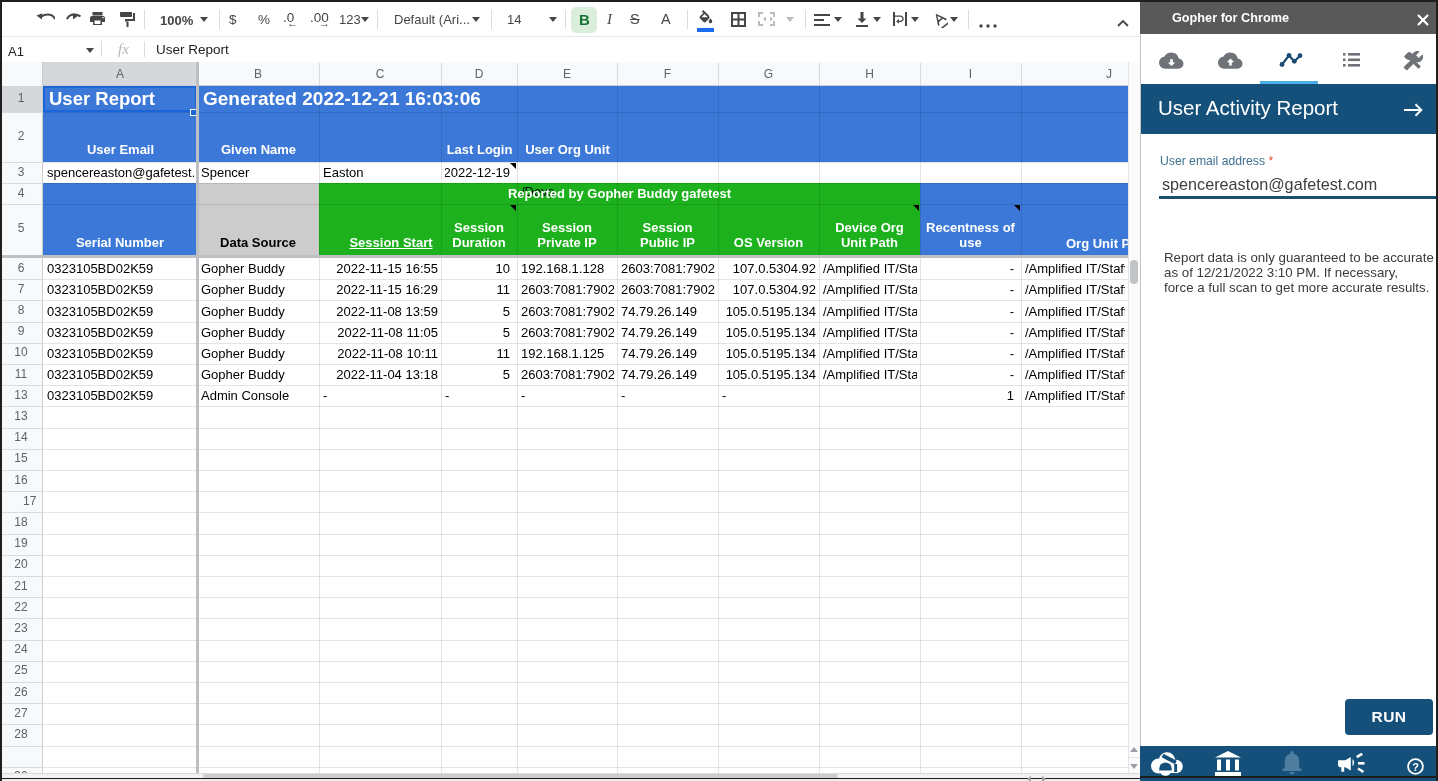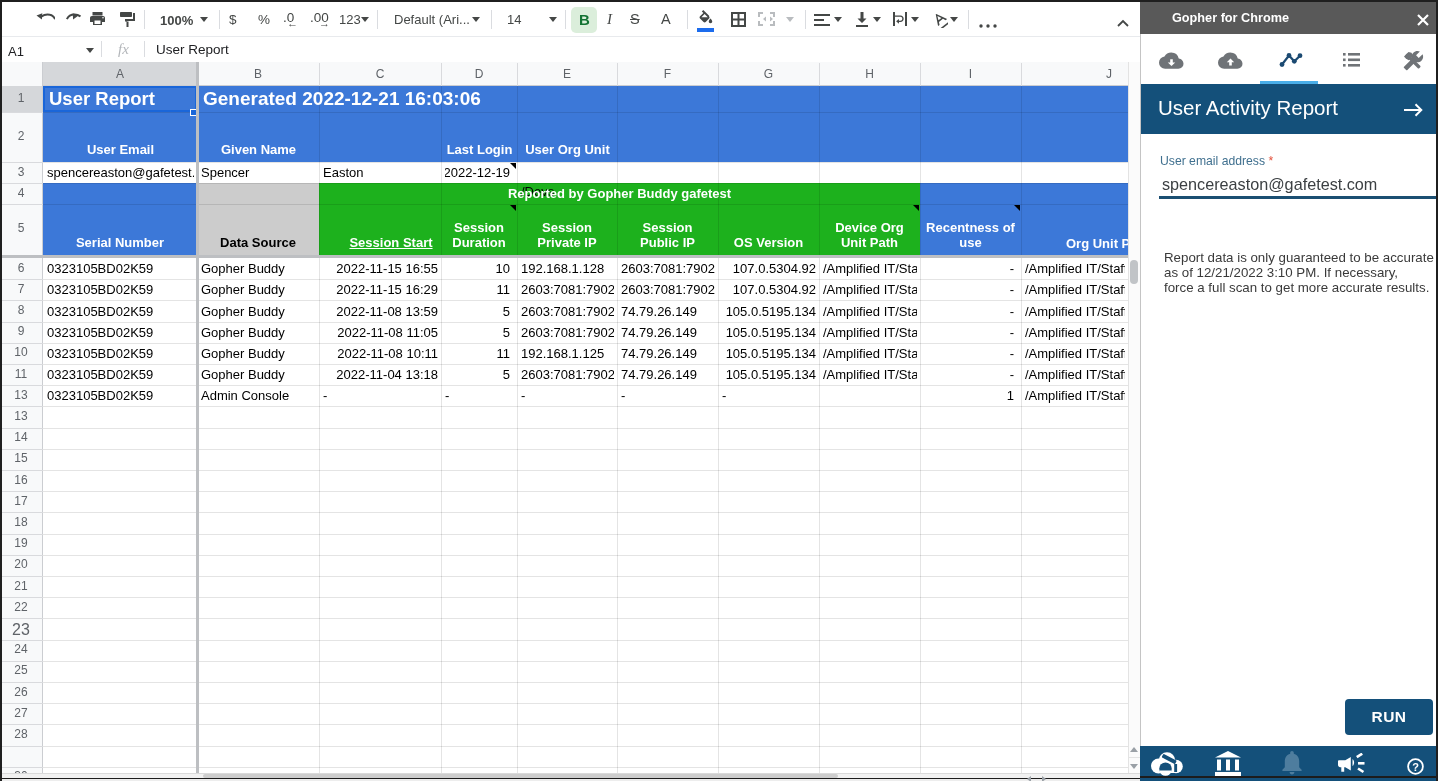--- a/index.html
+++ b/index.html
@@ -100,33 +100,33 @@
     <div style="position:absolute;left:0px;top:387.79999999999995px;font-size:12px;color:#5f6368;font-weight:normal;white-space:pre;width:42px;text-align:center;">13</div>
     <div style="position:absolute;left:0px;top:406.3999999999999px;width:43px;height:1px;background:#d9dadd;"></div>
     <div style="position:absolute;left:0px;top:408.9999999999999px;font-size:12px;color:#5f6368;font-weight:normal;white-space:pre;width:42px;text-align:center;">13</div>
     <div style="position:absolute;left:0px;top:427.5999999999999px;width:43px;height:1px;background:#d9dadd;"></div>
     <div style="position:absolute;left:0px;top:430.19999999999993px;font-size:12px;color:#5f6368;font-weight:normal;white-space:pre;width:42px;text-align:center;">14</div>
     <div style="position:absolute;left:0px;top:448.7999999999999px;width:43px;height:1px;background:#d9dadd;"></div>
     <div style="position:absolute;left:0px;top:451.39999999999986px;font-size:12px;color:#5f6368;font-weight:normal;white-space:pre;width:42px;text-align:center;">15</div>
     <div style="position:absolute;left:0px;top:469.9999999999999px;width:43px;height:1px;background:#d9dadd;"></div>
     <div style="position:absolute;left:0px;top:472.5999999999999px;font-size:12px;color:#5f6368;font-weight:normal;white-space:pre;width:42px;text-align:center;">16</div>
     <div style="position:absolute;left:0px;top:491.1999999999999px;width:43px;height:1px;background:#d9dadd;"></div>
-    <div style="position:absolute;left:0px;top:493.79999999999984px;font-size:12px;color:#5f6368;font-weight:normal;white-space:pre;width:42px;text-align:center;">17</div>
+    <div style="position:absolute;left:0px;top:493.79999999999984px;font-size:12px;color:#5f6368;font-weight:normal;white-space:pre;width:42px;text-align:left;padding-left:23px;">17</div>
     <div style="position:absolute;left:0px;top:512.3999999999999px;width:43px;height:1px;background:#d9dadd;"></div>
     <div style="position:absolute;left:0px;top:514.9999999999999px;font-size:12px;color:#5f6368;font-weight:normal;white-space:pre;width:42px;text-align:center;">18</div>
     <div style="position:absolute;left:0px;top:533.5999999999999px;width:43px;height:1px;background:#d9dadd;"></div>
     <div style="position:absolute;left:0px;top:536.1999999999999px;font-size:12px;color:#5f6368;font-weight:normal;white-space:pre;width:42px;text-align:center;">19</div>
     <div style="position:absolute;left:0px;top:554.8px;width:43px;height:1px;background:#d9dadd;"></div>
     <div style="position:absolute;left:0px;top:557.4px;font-size:12px;color:#5f6368;font-weight:normal;white-space:pre;width:42px;text-align:center;">20</div>
     <div style="position:absolute;left:0px;top:576.0px;width:43px;height:1px;background:#d9dadd;"></div>
     <div style="position:absolute;left:0px;top:578.6px;font-size:12px;color:#5f6368;font-weight:normal;white-space:pre;width:42px;text-align:center;">21</div>
     <div style="position:absolute;left:0px;top:597.2px;width:43px;height:1px;background:#d9dadd;"></div>
     <div style="position:absolute;left:0px;top:599.8000000000001px;font-size:12px;color:#5f6368;font-weight:normal;white-space:pre;width:42px;text-align:center;">22</div>
     <div style="position:absolute;left:0px;top:618.4000000000001px;width:43px;height:1px;background:#d9dadd;"></div>
-    <div style="position:absolute;left:0px;top:621.0000000000001px;font-size:16px;color:#5f6368;font-weight:normal;white-space:pre;width:42px;text-align:center;">23</div>
+    <div style="position:absolute;left:0px;top:621.0000000000001px;font-size:12px;color:#5f6368;font-weight:normal;white-space:pre;width:42px;text-align:center;">23</div>
     <div style="position:absolute;left:0px;top:639.6000000000001px;width:43px;height:1px;background:#d9dadd;"></div>
     <div style="position:absolute;left:0px;top:642.2000000000002px;font-size:12px;color:#5f6368;font-weight:normal;white-space:pre;width:42px;text-align:center;">24</div>
     <div style="position:absolute;left:0px;top:660.8000000000002px;width:43px;height:1px;background:#d9dadd;"></div>
     <div style="position:absolute;left:0px;top:663.4000000000002px;font-size:12px;color:#5f6368;font-weight:normal;white-space:pre;width:42px;text-align:center;">25</div>
     <div style="position:absolute;left:0px;top:682.0000000000002px;width:43px;height:1px;background:#d9dadd;"></div>
     <div style="position:absolute;left:0px;top:684.6000000000003px;font-size:12px;color:#5f6368;font-weight:normal;white-space:pre;width:42px;text-align:center;">26</div>
     <div style="position:absolute;left:0px;top:703.2000000000003px;width:43px;height:1px;background:#d9dadd;"></div>
     <div style="position:absolute;left:0px;top:705.8000000000003px;font-size:12px;color:#5f6368;font-weight:normal;white-space:pre;width:42px;text-align:center;">27</div>
     <div style="position:absolute;left:0px;top:724.4000000000003px;width:43px;height:1px;background:#d9dadd;"></div>
     <div style="position:absolute;left:0px;top:727.0000000000003px;font-size:12px;color:#5f6368;font-weight:normal;white-space:pre;width:42px;text-align:center;">28</div>

